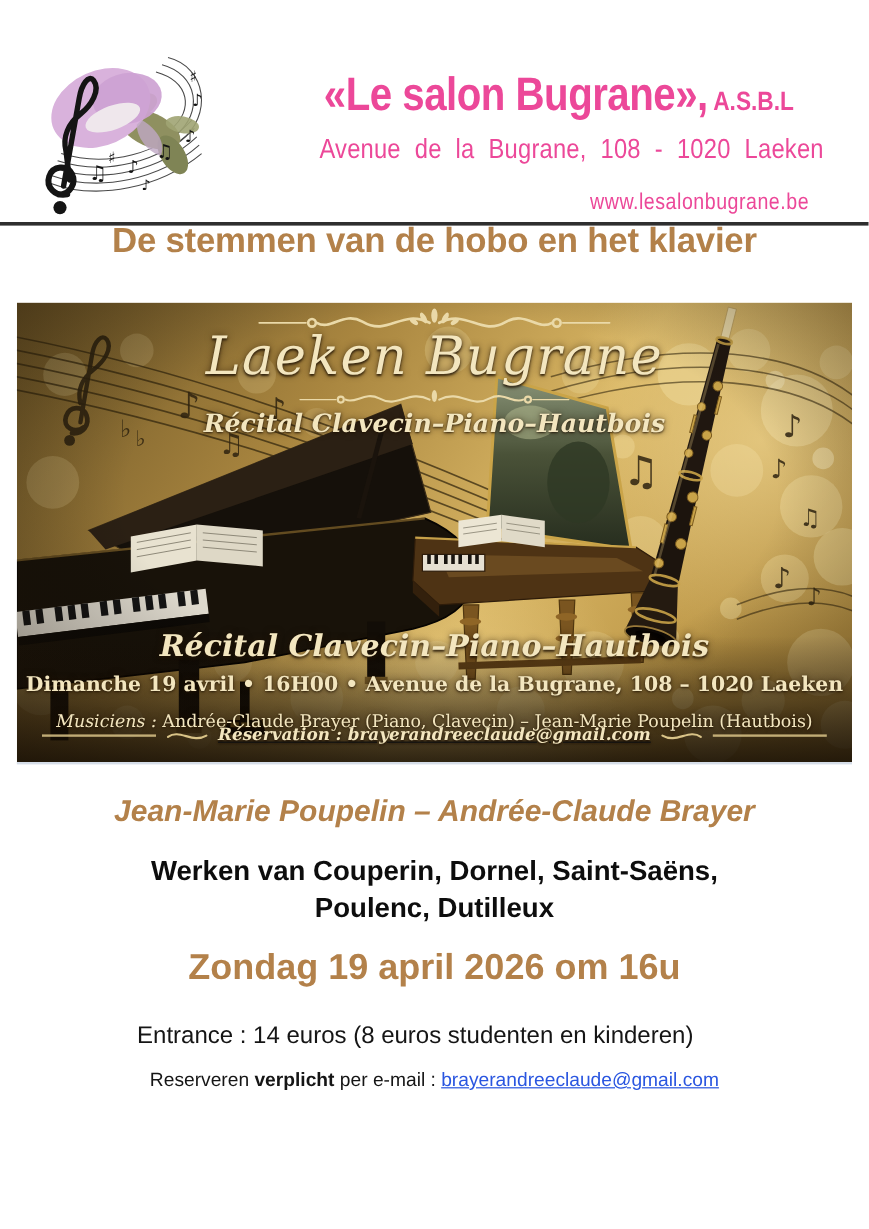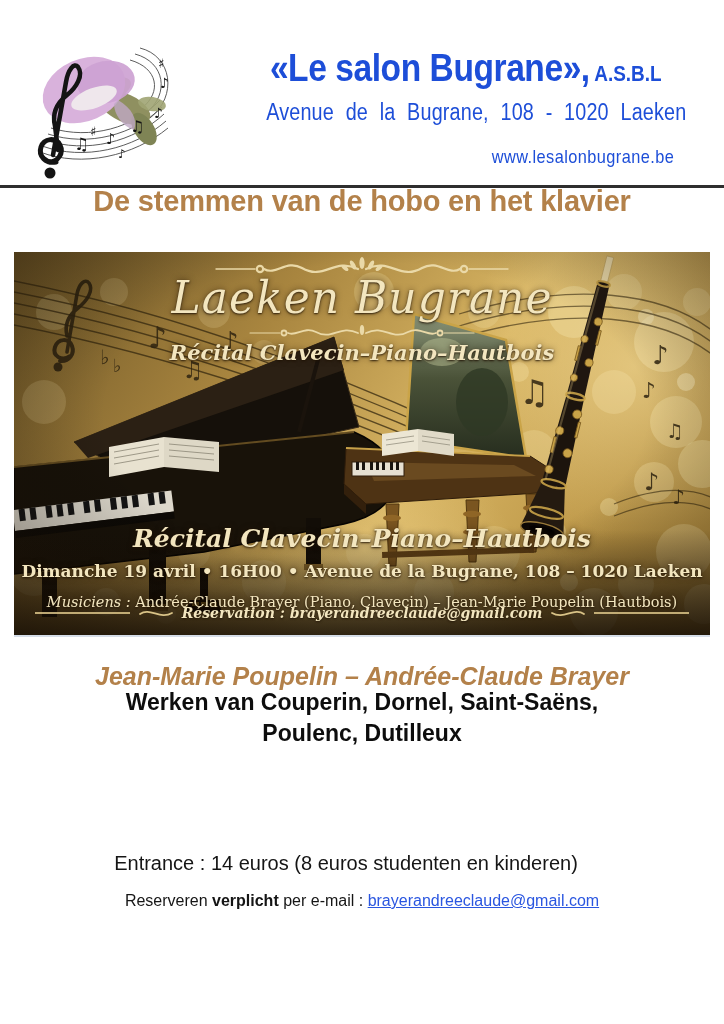--- a/index.html
+++ b/index.html
@@ -1,21 +1,21 @@
 <!DOCTYPE html>
 <html><head>
 <meta charset="utf-8">
 <style>
   html,body{margin:0;padding:0;background:#ffffff;}
   body{font-family:"Liberation Sans",sans-serif;color:#111;}
   .page{position:relative;width:724px;height:1024px;background:#ffffff;overflow:hidden;margin:0 auto;}
 
   
   .logo{position:absolute;left:22px;top:34px;width:166px;height:148px;}
-  .hdr-text{position:absolute;left:232px;top:46px;width:468px;text-align:center;color:#1d4ed8;}
+  .hdr-text{position:absolute;left:232px;top:58px;width:468px;text-align:center;color:#ec4899;}
   .condense{display:inline-block;transform:scaleX(.86);transform-origin:center;white-space:nowrap;}
   .hdr-title{font-size:39px;font-weight:bold;letter-spacing:-.5px;}
   .hdr-title .suffix{font-size:22px;font-weight:bold;letter-spacing:0;}
   .hdr-address{margin-top:9px;font-size:23px;word-spacing:7px;letter-spacing:.2px;}
   .hdr-web{margin-top:20px;text-align:right;padding-right:26px;font-size:19px;letter-spacing:.5px;}
   .hdr-web .condense{transform-origin:right center;}
   .rule{position:absolute;left:0;top:185px;width:724px;height:3px;background:#2e2e2e;}
 
   
   .headline{position:absolute;left:0;top:185px;width:724px;text-align:center;
@@ -29,30 +29,30 @@
           font-family:"DejaVu Serif","Liberation Serif",serif;
           text-shadow:0 1px 2px rgba(30,18,4,.85),0 0 6px rgba(40,24,6,.6);}
   .p-ornament{position:absolute;left:50%;transform:translateX(-50%);}
   .p-title{top:20px;font-size:44px;font-style:italic;letter-spacing:1px;}
   .p-sub-top{top:88px;font-size:21px;font-weight:bold;font-style:italic;}
   .p-sub-bottom{top:272px;font-size:25px;font-weight:bold;font-style:italic;}
   .p-date{top:309px;font-size:17px;font-weight:bold;}
   .p-musicians{top:342px;font-size:14.5px;}
   .p-musicians .lbl{font-style:italic;}
   .p-res-row{position:absolute;top:353px;left:0;width:100%;display:flex;align-items:center;
-             justify-content:center;gap:8px;}
+             justify-content:center;gap:8px;text-decoration:underline;}
   .p-res-line{width:95px;height:1.5px;background:#d9c387;opacity:.85;}
   .p-res{font-size:14px;font-weight:bold;font-style:italic;color:#f3e6bf;
          font-family:"DejaVu Serif","Liberation Serif",serif;
          text-shadow:0 1px 2px rgba(30,18,4,.85);}
 
   
   .performers{position:absolute;left:0;top:662px;width:724px;text-align:center;
               font-size:25px;font-weight:bold;font-style:italic;color:#b3814a;}
-  .works{position:absolute;left:0;top:687px;width:724px;text-align:center;
+  .works{position:absolute;left:0;top:710px;width:724px;text-align:center;
          font-size:23px;font-weight:bold;color:#0d0d0d;line-height:31px;}
   .when{position:absolute;left:0;top:790px;width:724px;text-align:center;
         font-size:30px;font-weight:bold;color:#b3814a;}
   .entrance{position:absolute;left:0;top:852px;width:692px;text-align:center;
             font-size:20px;color:#151515;}
   .reserve{position:absolute;left:0;top:892px;width:724px;text-align:center;
            font-size:16px;color:#151515;}
   .reserve .b{font-weight:bold;}
   .reserve a{color:#2a56e0;text-decoration:underline;cursor:pointer;}
 </style>
@@ -411,18 +411,19 @@
     </div>
   </div>
 
   <div class="performers">Jean-Marie Poupelin – Andrée-Claude Brayer</div>
 
   <div class="works">
     <div>Werken van Couperin, Dornel, Saint-Saëns,</div>
     <div>Poulenc, Dutilleux</div>
   </div>
 
+  <div class="when">Zondag 19 april 2026 om 16u</div>
 
   <div class="entrance">Entrance : 14 euros (8 euros studenten en kinderen)</div>
 
   <div class="reserve"><span>Reserveren </span><span class="b">verplicht</span><span> per e-mail : </span><a>brayerandreeclaude@gmail.com</a></div>
 
 </div>
 
 </body></html>

